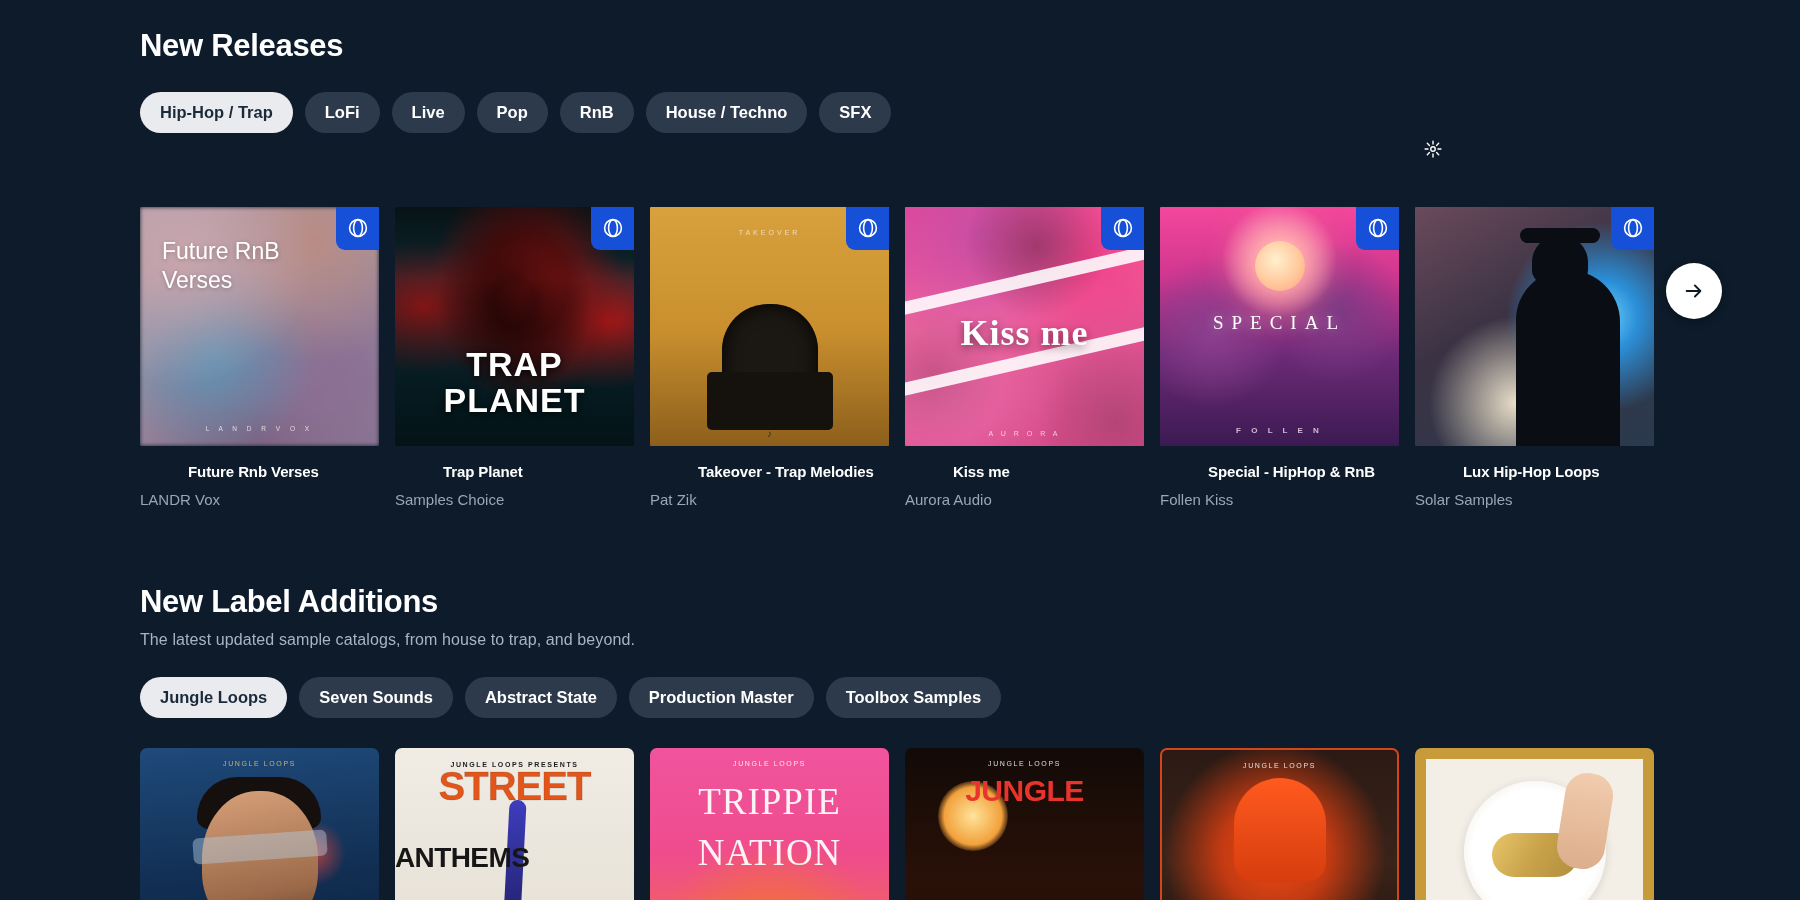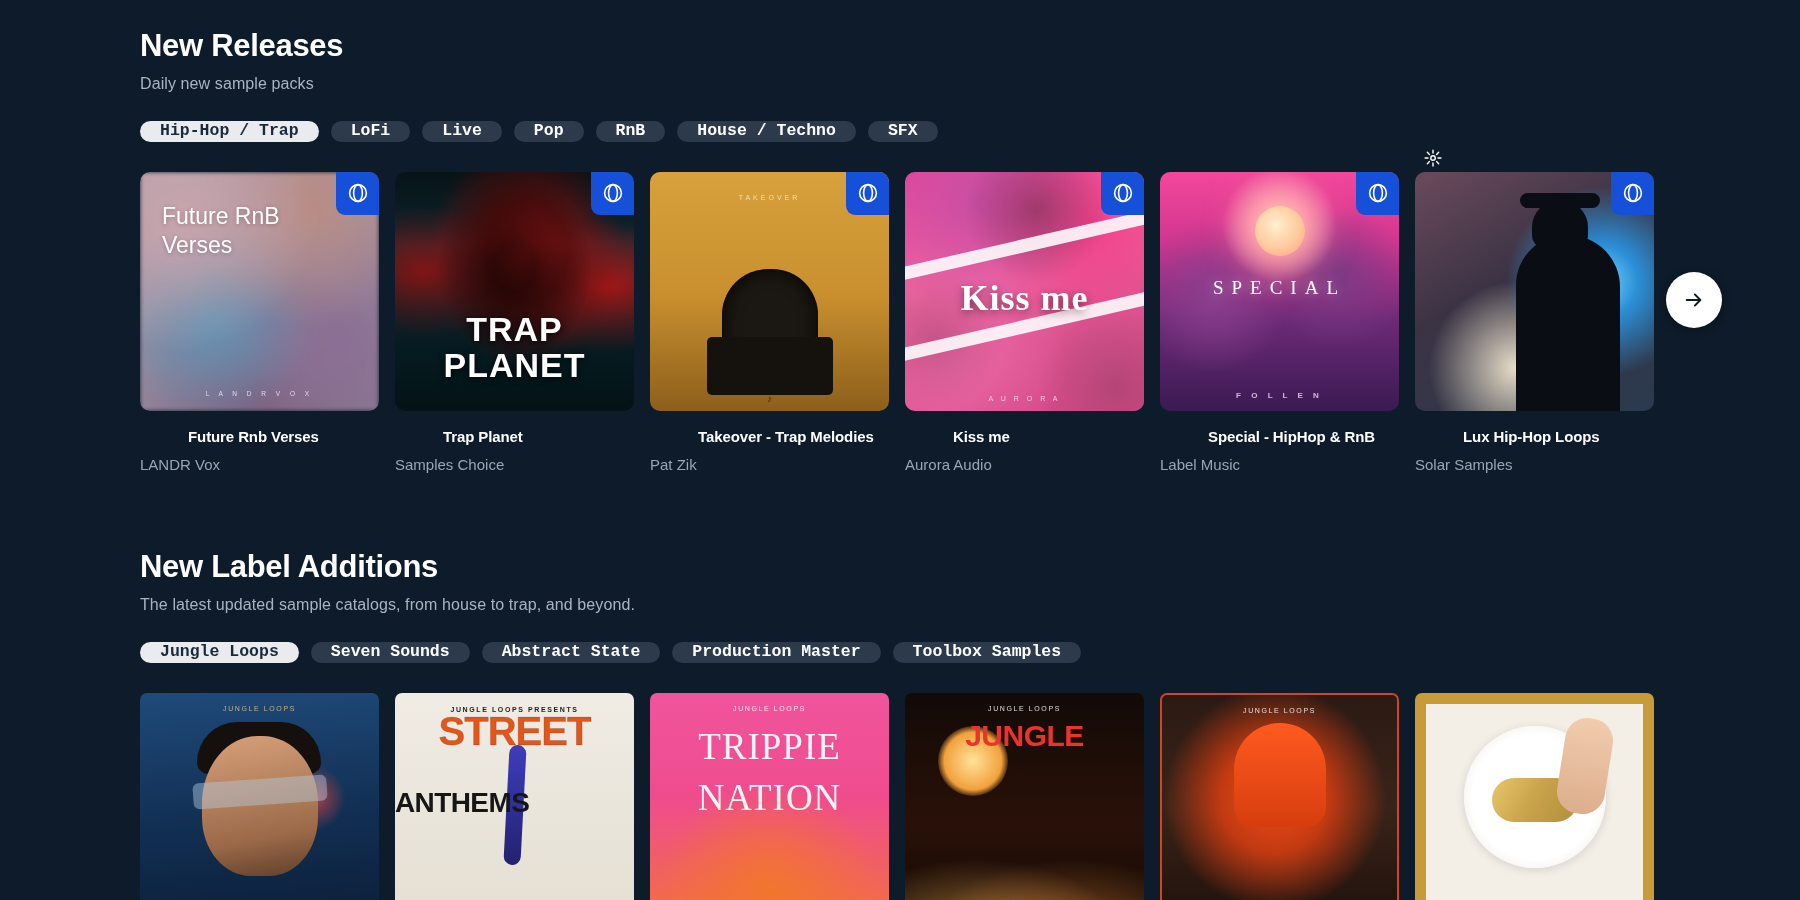--- a/index.html
+++ b/index.html
@@ -36,50 +36,51 @@
     display: flex;
     gap: 12px;
     margin-top: 28px;
     align-items: center;
   }
   .pill {
     background: #2c3a4b;
     color: #ffffff;
     font-size: 16.5px;
     font-weight: 700;
-    padding: 1px 20px;
+    padding: 11px 20px;
     border-radius: 22px;
     white-space: nowrap;
     cursor: pointer;
     line-height: 1.15;
     border: none;
-    font-family: Liberation Mono, monospace;
+    font-family: Liberation Sans, sans-serif;
   }
   .pill.active {
     background: #e9ebee;
     color: #1b2a3a;
   }
 
   
   .carousel {
     position: relative;
     margin-top: 30px;
   }
   .cards {
     display: flex;
     gap: 16px;
   }
   .card { width: 239px; flex: 0 0 239px; }
   .art {
     position: relative;
     width: 239px;
     height: 239px;
-    border-radius: 10px;
+    border-radius: 1px;
     overflow: hidden;
     background: #16222f;
+    margin-top: 44px;
   }
   .art-inner { position: absolute; inset: 0; }
 
   .badge {
     position: absolute;
     top: 0; right: 0;
     width: 43px; height: 43px;
     background: #1750d8;
     border-bottom-left-radius: 9px;
     display: flex; align-items: center; justify-content: center;
@@ -404,21 +405,20 @@
   }
 </style>
 </head>
 <body>
 
 <div class="page">
 
   <div class="section" style="padding-top:28px;">
 
     <div class="section-title">New Releases</div>
-    <div class="section-sub">Daily new sample packs</div>
 
     <div class="pill-row">
       <button class="pill active">Hip-Hop / Trap</button>
       <button class="pill">LoFi</button>
       <button class="pill">Live</button>
       <button class="pill">Pop</button>
       <button class="pill">RnB</button>
       <button class="pill">House / Techno</button>
       <button class="pill">SFX</button>
     </div>
@@ -517,21 +517,21 @@
             <div class="badge">
               <svg width="24" height="24" viewBox="0 0 24 24">
                   <g fill="none" stroke="#fff" stroke-width="1.6">
                     <circle cx="12" cy="12" r="8.4"></circle>
                     <ellipse cx="12" cy="12" rx="4.4" ry="8.4"></ellipse>
                   </g>
                 </svg>
             </div>
           </div>
           <div class="card-title">Special - HipHop &amp; RnB</div>
-          <div class="card-sub">Label Music</div>
+          <div class="card-sub">Follen Kiss</div>
         </div>
 
         <div class="card" style="position:relative;">
           <div class="spinner">
             <svg width="20" height="20" viewBox="0 0 24 24">
               <g stroke="#fff" stroke-width="1.7" stroke-linecap="round">
                 <line x1="12" y1="2.5" x2="12" y2="6"></line>
                   <line x1="12" y1="18" x2="12" y2="21.5"></line>
                 <line x1="2.5" y1="12" x2="6" y2="12"></line>
                   <line x1="18" y1="12" x2="21.5" y2="12"></line>

